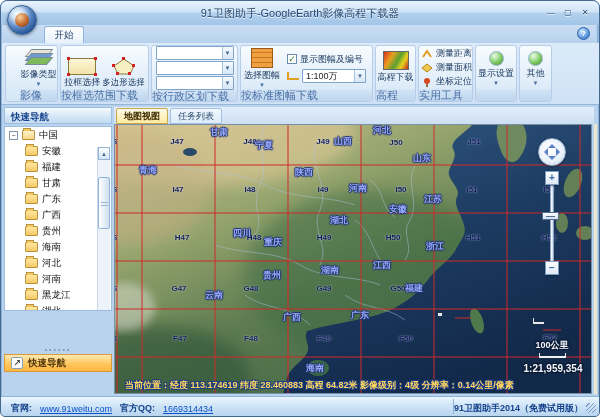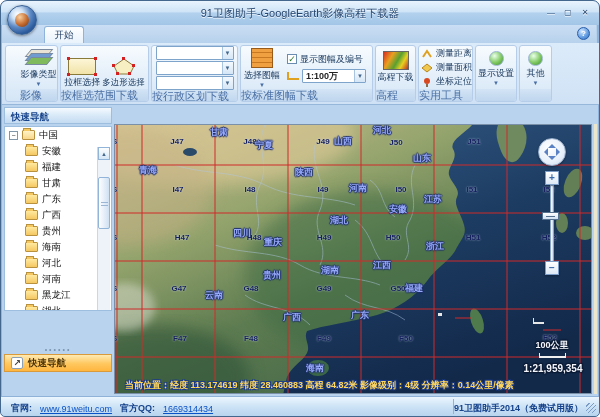--- a/index.html
+++ b/index.html
@@ -53,21 +53,21 @@
   .ic-heat{width:26px;height:19px;border:1px solid #666;
     background:linear-gradient(120deg,#d83020 0%,#e8a020 30%,#58a030 55%,#e8d020 75%,#c03020 100%);}
   .ic-grid{width:22px;height:20px;border:1px solid #9a5a18;background:
     repeating-linear-gradient(0deg,#f0a040 0 4px,#c87820 4px 5px),
     repeating-linear-gradient(90deg,rgba(255,255,255,.25) 0 4px,rgba(120,60,10,.5) 4px 5px);}
   .ic-orb{width:15px;height:15px;border-radius:50%;
     background:radial-gradient(circle at 35% 30%,#eaffea,#7ec860 55%,#3a8a2a);border:1px solid #9ab4d0;}
   .ic-scale{width:12px;height:8px;border-bottom:2px solid #e0a020;border-left:2px solid #e0a020;}
   .toolrow{display:flex;align-items:center;gap:3px;height:14px;font-size:9px;color:#16365c;padding:0 3px;cursor:default;}
   .combo{height:14px;background:#fff;border:1px solid #7fa4cc;position:relative;border-radius:1px;}
-  .combo .cv{position:absolute;left:3px;top:0;font-size:9px;line-height:13px;color:#222;font-weight:bold;}
+  .combo .cv{position:absolute;left:3px;top:0;font-size:9px;line-height:13px;color:#222;}
   .combo .ca{position:absolute;right:0;top:0;bottom:0;width:11px;background:linear-gradient(#f4f9fe,#d6e6f6);
     border-left:1px solid #a8c4e0;font-size:6px;color:#44688e;text-align:center;line-height:13px;}
   .chk{width:10px;height:10px;background:#fff;border:1px solid #6a8cb0;font-size:9px;line-height:9px;
     color:#2a7a2a;text-align:center;font-weight:bold;}
   
   #main{position:absolute;left:1px;top:104px;right:1px;bottom:20px;background:#b9d3ee;}
   
   #sidebar{position:absolute;left:2px;top:2px;width:108px;bottom:2px;}
   #nav-header{height:17px;line-height:17px;padding-left:6px;font-size:9.5px;font-weight:bold;color:#15428b;
     background:linear-gradient(#f5fafe,#d8e9f8 50%,#c4dbf1);border:1px solid #9dbede;}
@@ -389,20 +389,24 @@
         </div>
       </div>
       <div id="splitter">••••••</div>
       <div id="nav-bottom">
         <span class="navico">↗</span>
         <span>快速导航</span>
       </div>
     </div>
 
     <div id="mappanel">
+      <div id="maptabs">
+        <div class="mtab active">地图视图</div>
+        <div class="mtab idle">任务列表</div>
+      </div>
       <div id="edge-strip"></div>
 
       <div id="viewport">
 
         <svg width="478" height="270" viewBox="0 0 478 270" style="position:absolute;left:0;top:0;">
           <defs>
             <linearGradient id="landG" x1="0" y1="0" x2="0.7" y2="1">
               <stop offset="0" stop-color="#cec092"></stop>
                 <stop offset="0.35" stop-color="#93a36c"></stop>
               <stop offset="0.62" stop-color="#5e7c51"></stop>

